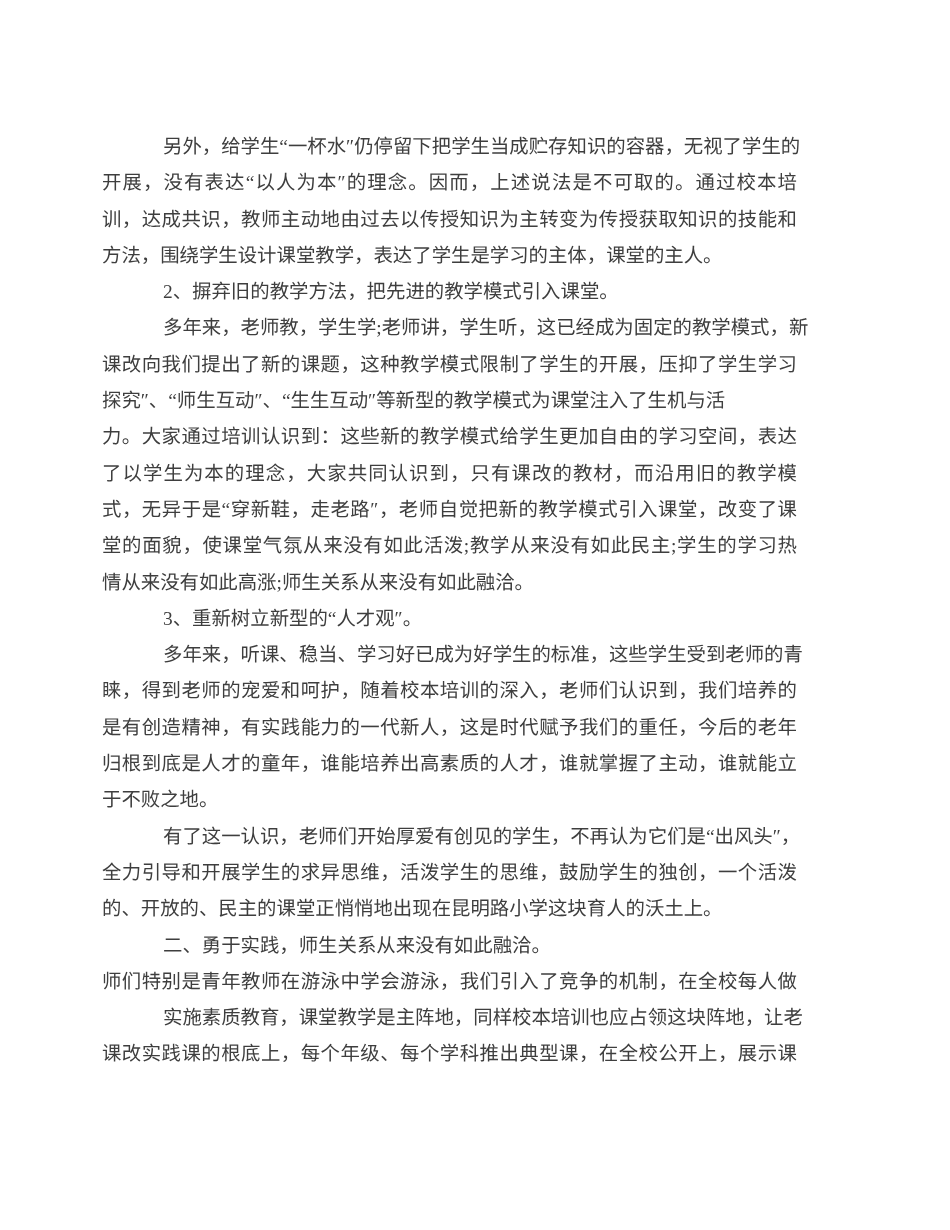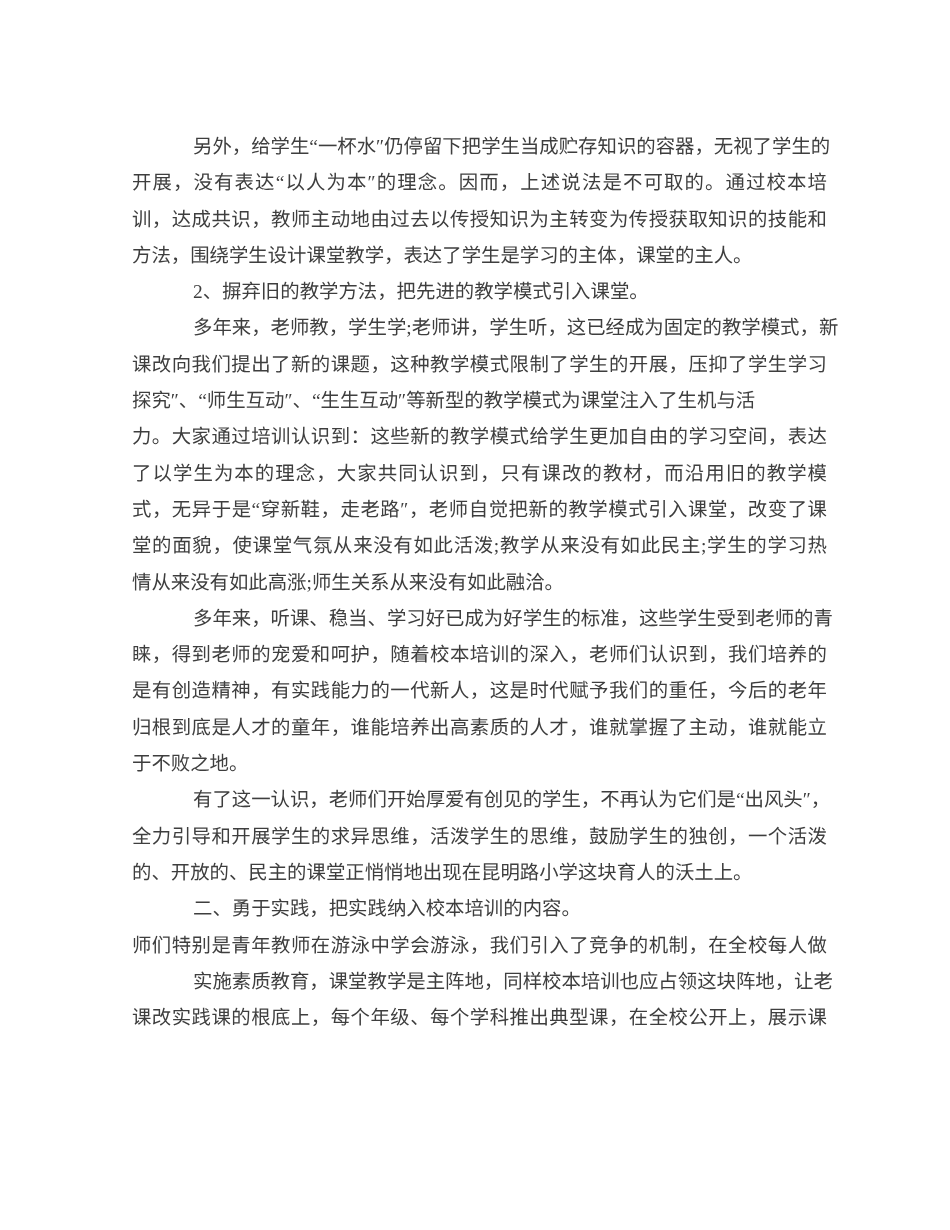--- a/index.html
+++ b/index.html
@@ -9,21 +9,21 @@
   }
   .page {
     position: relative;
     width: 950px;
     height: 1230px;
     background: #ffffff;
     overflow: hidden;
   }
   .doc {
     position: absolute;
-    left: 132px;
+    left: 102px;
     top: 129px;
     width: 695px;
     font-family: "Liberation Serif", "DejaVu Serif", serif;
     font-size: 19.4px;
     line-height: 36.3px;
     color: #3e3e3e;
     letter-spacing: 0;
   }
   .ln {
     white-space: nowrap;
@@ -51,26 +51,27 @@
     <div class="ln">方法，围绕学生设计课堂教学，表达了学生是学习的主体，课堂的主人。</div>
     <div class="ln ind">2、摒弃旧的教学方法，把先进的教学模式引入课堂。</div>
     <div class="ln ind just">多年来，老师教，学生学;老师讲，学生听，这已经成为固定的教学模式，新</div>
     <div class="ln just">课改向我们提出了新的课题，这种教学模式限制了学生的开展，压抑了学生学习</div>
     <div class="ln">探究″、“师生互动″、“生生互动″等新型的教学模式为课堂注入了生机与活</div>
     <div class="ln just">力。大家通过培训认识到：这些新的教学模式给学生更加自由的学习空间，表达</div>
     <div class="ln just">了以学生为本的理念，大家共同认识到，只有课改的教材，而沿用旧的教学模</div>
     <div class="ln just">式，无异于是“穿新鞋，走老路″，老师自觉把新的教学模式引入课堂，改变了课</div>
     <div class="ln just">堂的面貌，使课堂气氛从来没有如此活泼;教学从来没有如此民主;学生的学习热</div>
     <div class="ln">情从来没有如此高涨;师生关系从来没有如此融洽。</div>
+    <div class="ln ind">3、重新树立新型的“人才观″。</div>
     <div class="ln ind just">多年来，听课、稳当、学习好已成为好学生的标准，这些学生受到老师的青</div>
     <div class="ln just">睐，得到老师的宠爱和呵护，随着校本培训的深入，老师们认识到，我们培养的</div>
     <div class="ln just">是有创造精神，有实践能力的一代新人，这是时代赋予我们的重任，今后的老年</div>
     <div class="ln just">归根到底是人才的童年，谁能培养出高素质的人才，谁就掌握了主动，谁就能立</div>
     <div class="ln">于不败之地。</div>
     <div class="ln ind just">有了这一认识，老师们开始厚爱有创见的学生，不再认为它们是“出风头″，</div>
     <div class="ln just">全力引导和开展学生的求异思维，活泼学生的思维，鼓励学生的独创，一个活泼</div>
     <div class="ln">的、开放的、民主的课堂正悄悄地出现在昆明路小学这块育人的沃土上。</div>
-    <div class="ln ind">二、勇于实践，把实践纳入校本培训的内容。</div>
+    <div class="ln ind">二、勇于实践，师生关系从来没有如此融洽。</div>
     <div class="ln just">师们特别是青年教师在游泳中学会游泳，我们引入了竞争的机制，在全校每人做</div>
     <div class="ln ind just">实施素质教育，课堂教学是主阵地，同样校本培训也应占领这块阵地，让老</div>
     <div class="ln just">课改实践课的根底上，每个年级、每个学科推出典型课，在全校公开上，展示课</div>
   </div>
 </div>
 
 </body></html>

